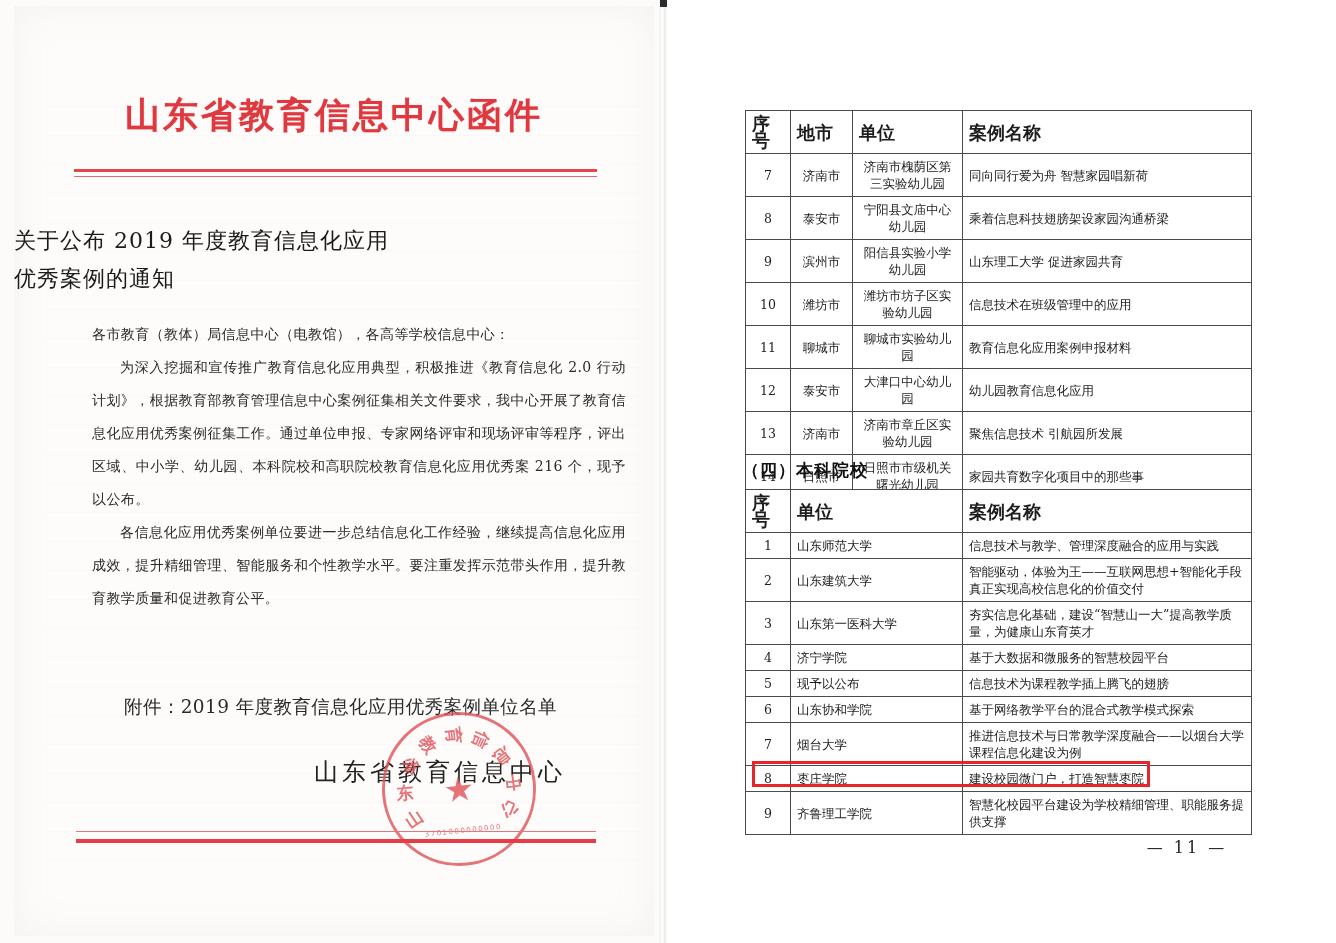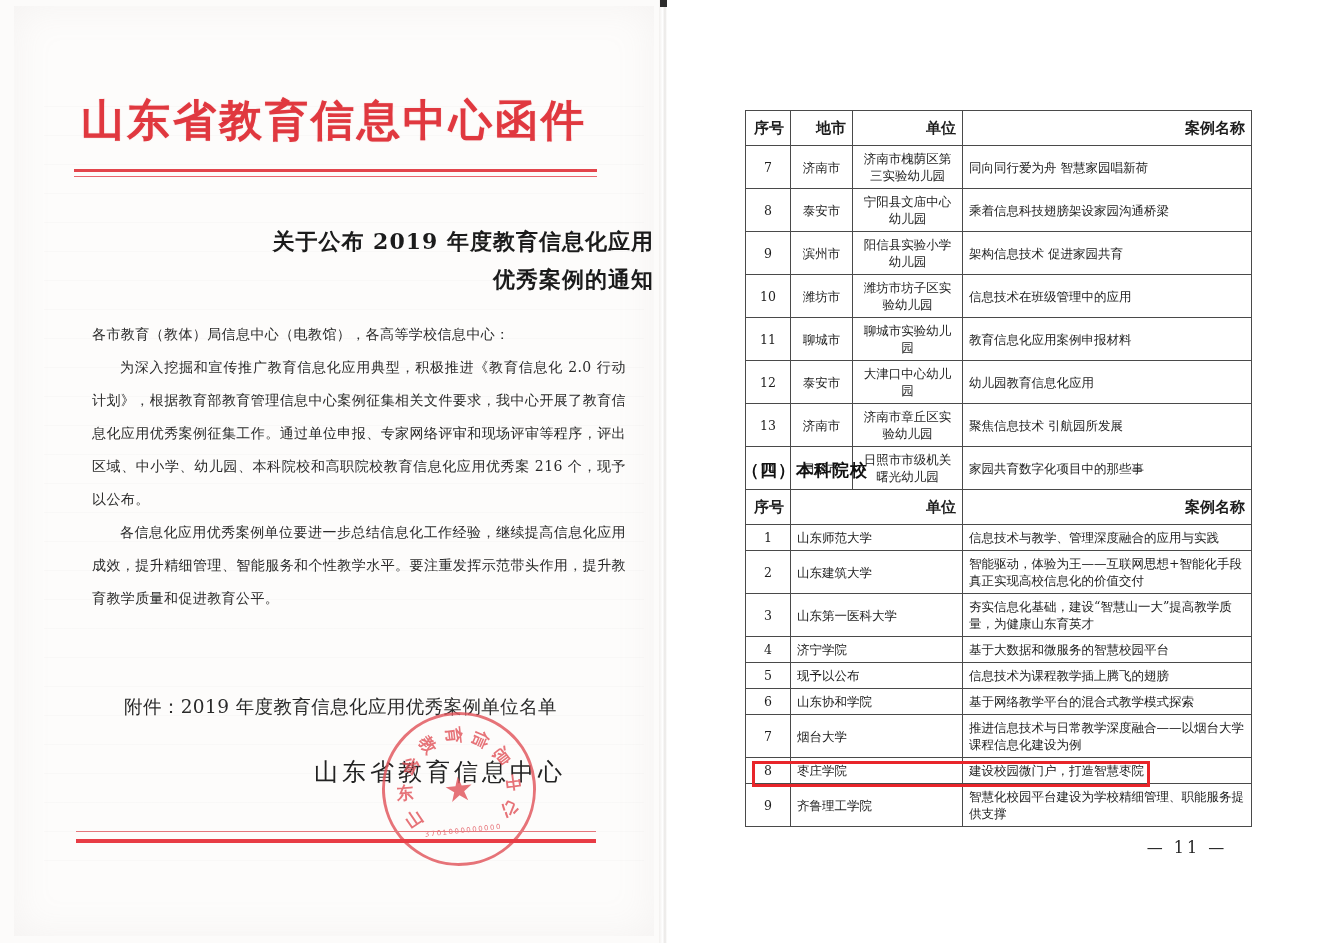--- a/index.html
+++ b/index.html
@@ -47,21 +47,21 @@
   }
 
   
   .masthead {
     position: absolute;
     left: 0; top: 86px;
     width: 640px;
     text-align: center;
     font-family: "DejaVu Serif", "Liberation Serif", serif;
     font-weight: bold;
-    font-size: 43px;
+    font-size: 35px;
     letter-spacing: 3px;
     color: #e0383f;
     text-shadow: 0 0 1px rgba(224,56,63,0.5);
     white-space: nowrap;
   }
   .rule-thick {
     position: absolute;
     left: 60px; top: 163px;
     width: 523px; height: 3px;
     background: #e3454c;
@@ -70,23 +70,23 @@
     position: absolute;
     left: 60px; top: 170px;
     width: 523px; height: 1px;
     background: #e8666c;
   }
 
   .doc-title {
     position: absolute;
     left: 0; top: 216px;
     width: 640px;
-    text-align: right;
-    font-family: "DejaVu Serif", "Liberation Serif", serif;
-    font-weight: bold;
+    text-align: left;
+    font-family: "DejaVu Serif", "Liberation Serif", serif;
+    font-weight: normal;
     font-size: 22px;
     line-height: 38px;
     color: #1b1b1b;
     letter-spacing: 1px;
   }
 
   .body-text {
     position: absolute;
     left: 78px; top: 312px;
     width: 534px;
@@ -194,22 +194,22 @@
   }
   table.doc-table td, table.doc-table th {
     border: 1px solid #4a4a4a;
     padding: 4px 6px;
     font-size: 12.5px;
     line-height: 17px;
     vertical-align: middle;
   }
   table.doc-table th {
     font-weight: bold;
-    text-align: right;
-    font-size: 15px;
+    text-align: left;
+    font-size: 18px;
     height: 26px;
   }
   td.c-num { text-align: center; font-size: 12px; }
   td.c-city { text-align: center; }
   td.c-unit-c { text-align: center; }
   td.c-unit-l { text-align: left; padding-left: 12px; }
   td.c-case { text-align: left; padding-left: 10px; }
 
   #table1 { left: 78px; top: 110px; width: 506px; }
   #table2 { left: 78px; top: 489px; width: 506px; }
@@ -336,21 +336,21 @@
           <tr>
             <td class="c-num">8</td>
             <td class="c-city">泰安市</td>
             <td class="c-unit-c">宁阳县文庙中心幼儿园</td>
             <td class="c-case">乘着信息科技翅膀架设家园沟通桥梁</td>
           </tr>
           <tr>
             <td class="c-num">9</td>
             <td class="c-city">滨州市</td>
             <td class="c-unit-c">阳信县实验小学幼儿园</td>
-            <td class="c-case">架构信息技术  促进家园共育</td>
+            <td class="c-case">山东理工大学  促进家园共育</td>
           </tr>
           <tr>
             <td class="c-num">10</td>
             <td class="c-city">潍坊市</td>
             <td class="c-unit-c">潍坊市坊子区实验幼儿园</td>
             <td class="c-case">信息技术在班级管理中的应用</td>
           </tr>
           <tr>
             <td class="c-num">11</td>
             <td class="c-city">聊城市</td>

